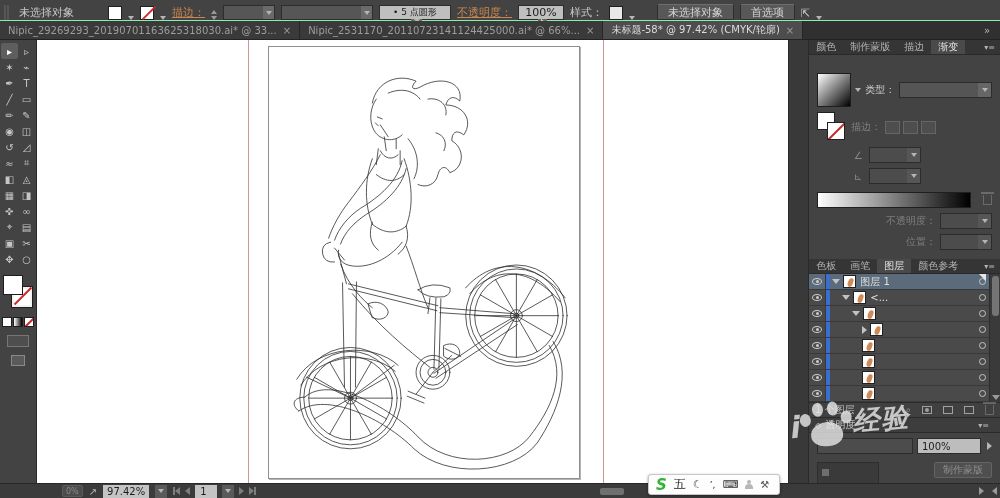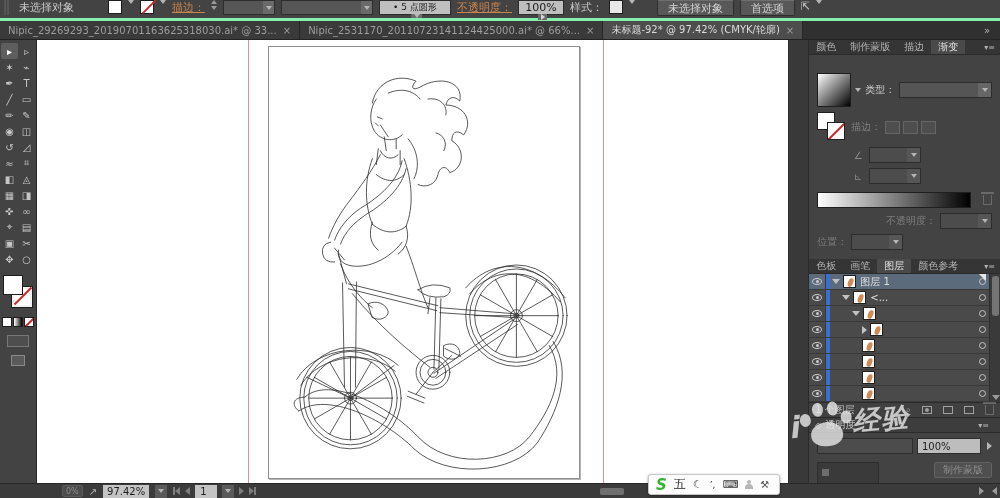--- a/index.html
+++ b/index.html
@@ -2,21 +2,21 @@
 <html><head>
 <meta charset="utf-8">
 <style>
   * { margin:0; padding:0; box-sizing:border-box; }
   html,body { width:1000px; height:498px; overflow:hidden; }
   body { font-family:"DejaVu Sans", sans-serif; background:#3c3c3c; color:#cfcfcf; font-size:11px; }
   .app { position:relative; width:1000px; height:498px; background:#3c3c3c; }
 
   
   .control-bar { position:absolute; left:0; top:0; width:1000px; height:21px; background:#434343;
-    border-bottom:3px solid #86efac; display:flex; align-items:flex-start; gap:6px; padding-left:4px; }
+    border-bottom:1px solid #86efac; display:flex; align-items:flex-end; gap:6px; padding-left:4px; }
   .grip { width:5px; height:15px; border-left:2px solid #565656; border-right:2px solid #565656; margin-right:4px; }
   .cb-label { color:#c9c9c9; font-size:11px; white-space:nowrap; }
   .cb-link { color:#c8854e; font-size:11px; text-decoration:underline; white-space:nowrap; }
   .swatch { width:14px; height:14px; background:#fff; border:1px solid #1f1f1f; position:relative; flex:none; }
   .swatch.none::after { content:""; position:absolute; left:-1px; top:5px; width:18px; height:2px;
     background:#cc2a2a; transform:rotate(-45deg); }
   .mini-arrow { width:0; height:0; border-left:3px solid transparent; border-right:3px solid transparent;
     border-top:4px solid #b5b5b5; flex:none; }
   .stepper { display:flex; flex-direction:column; gap:2px; }
   .stepper i { width:0; height:0; border-left:3px solid transparent; border-right:3px solid transparent; display:block; }
@@ -256,21 +256,21 @@
   <div class="tab-bar">
     <div class="doc-tab">
       <span>Nipic_29269293_20190701163625318030.ai* @ 33...</span>
       <span class="close">×</span>
     </div>
     <div class="doc-tab">
       <span>Nipic_2531170_20110723141124425000.ai* @ 66%...</span>
       <span class="close">×</span>
     </div>
     <div class="doc-tab active">
-      <span>未标题-92* @ 97.42% (CMYK/轮廓)</span>
+      <span>未标题-58* @ 97.42% (CMYK/轮廓)</span>
       <span class="close">×</span>
     </div>
     <div class="tab-filler"></div>
     <div class="collapse">»</div>
   </div>
 
   <div class="main">
 
     <div class="toolbar">
       <div class="tools-grid">
@@ -456,21 +456,21 @@
             <span class="trash"></span>
           </div>
           <div class="grad-row" style="justify-content:flex-end">
             <span class="g-label dim">不透明度：</span>
             <span class="g-dd small disabled">
                 <span class="dd-btn">
                   <span class="mini-arrow"></span>
                 </span>
               </span>
           </div>
-          <div class="grad-row" style="justify-content:flex-start">
+          <div class="grad-row" style="justify-content:flex-end">
             <span class="g-label dim">位置：</span>
             <span class="g-dd small disabled">
                 <span class="dd-btn">
                   <span class="mini-arrow"></span>
                 </span>
               </span>
           </div>
         </div>
 
         <div class="panel-tabs">

